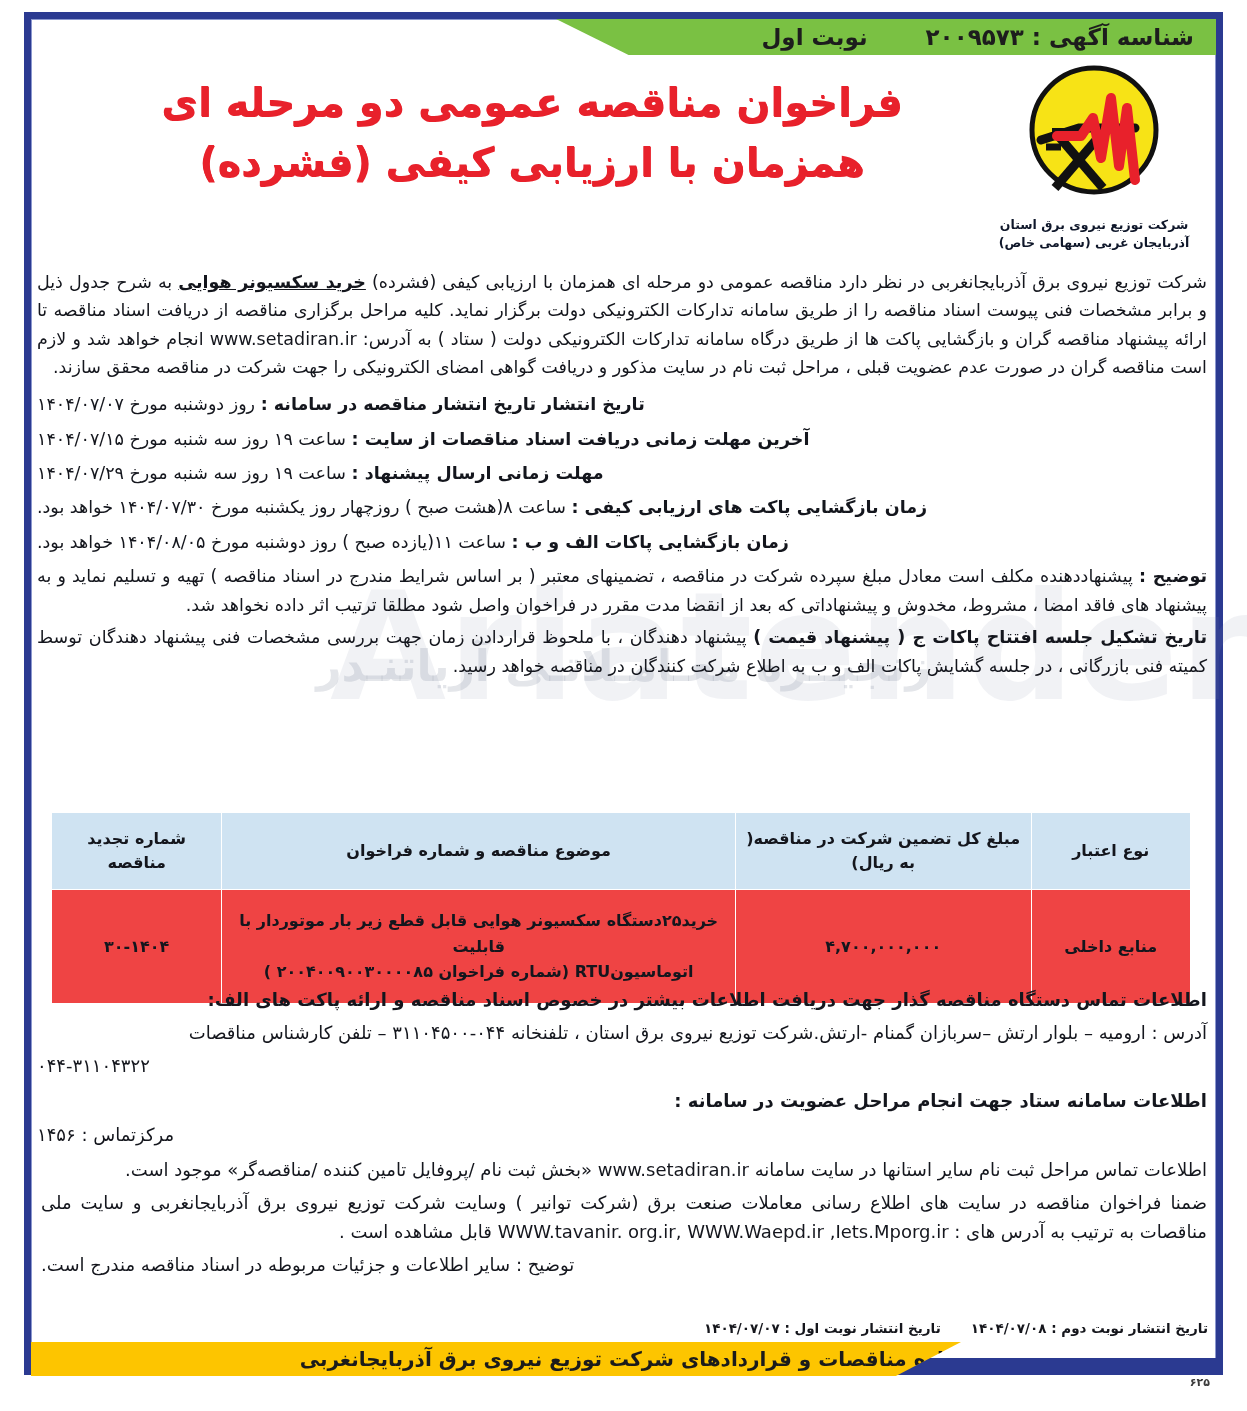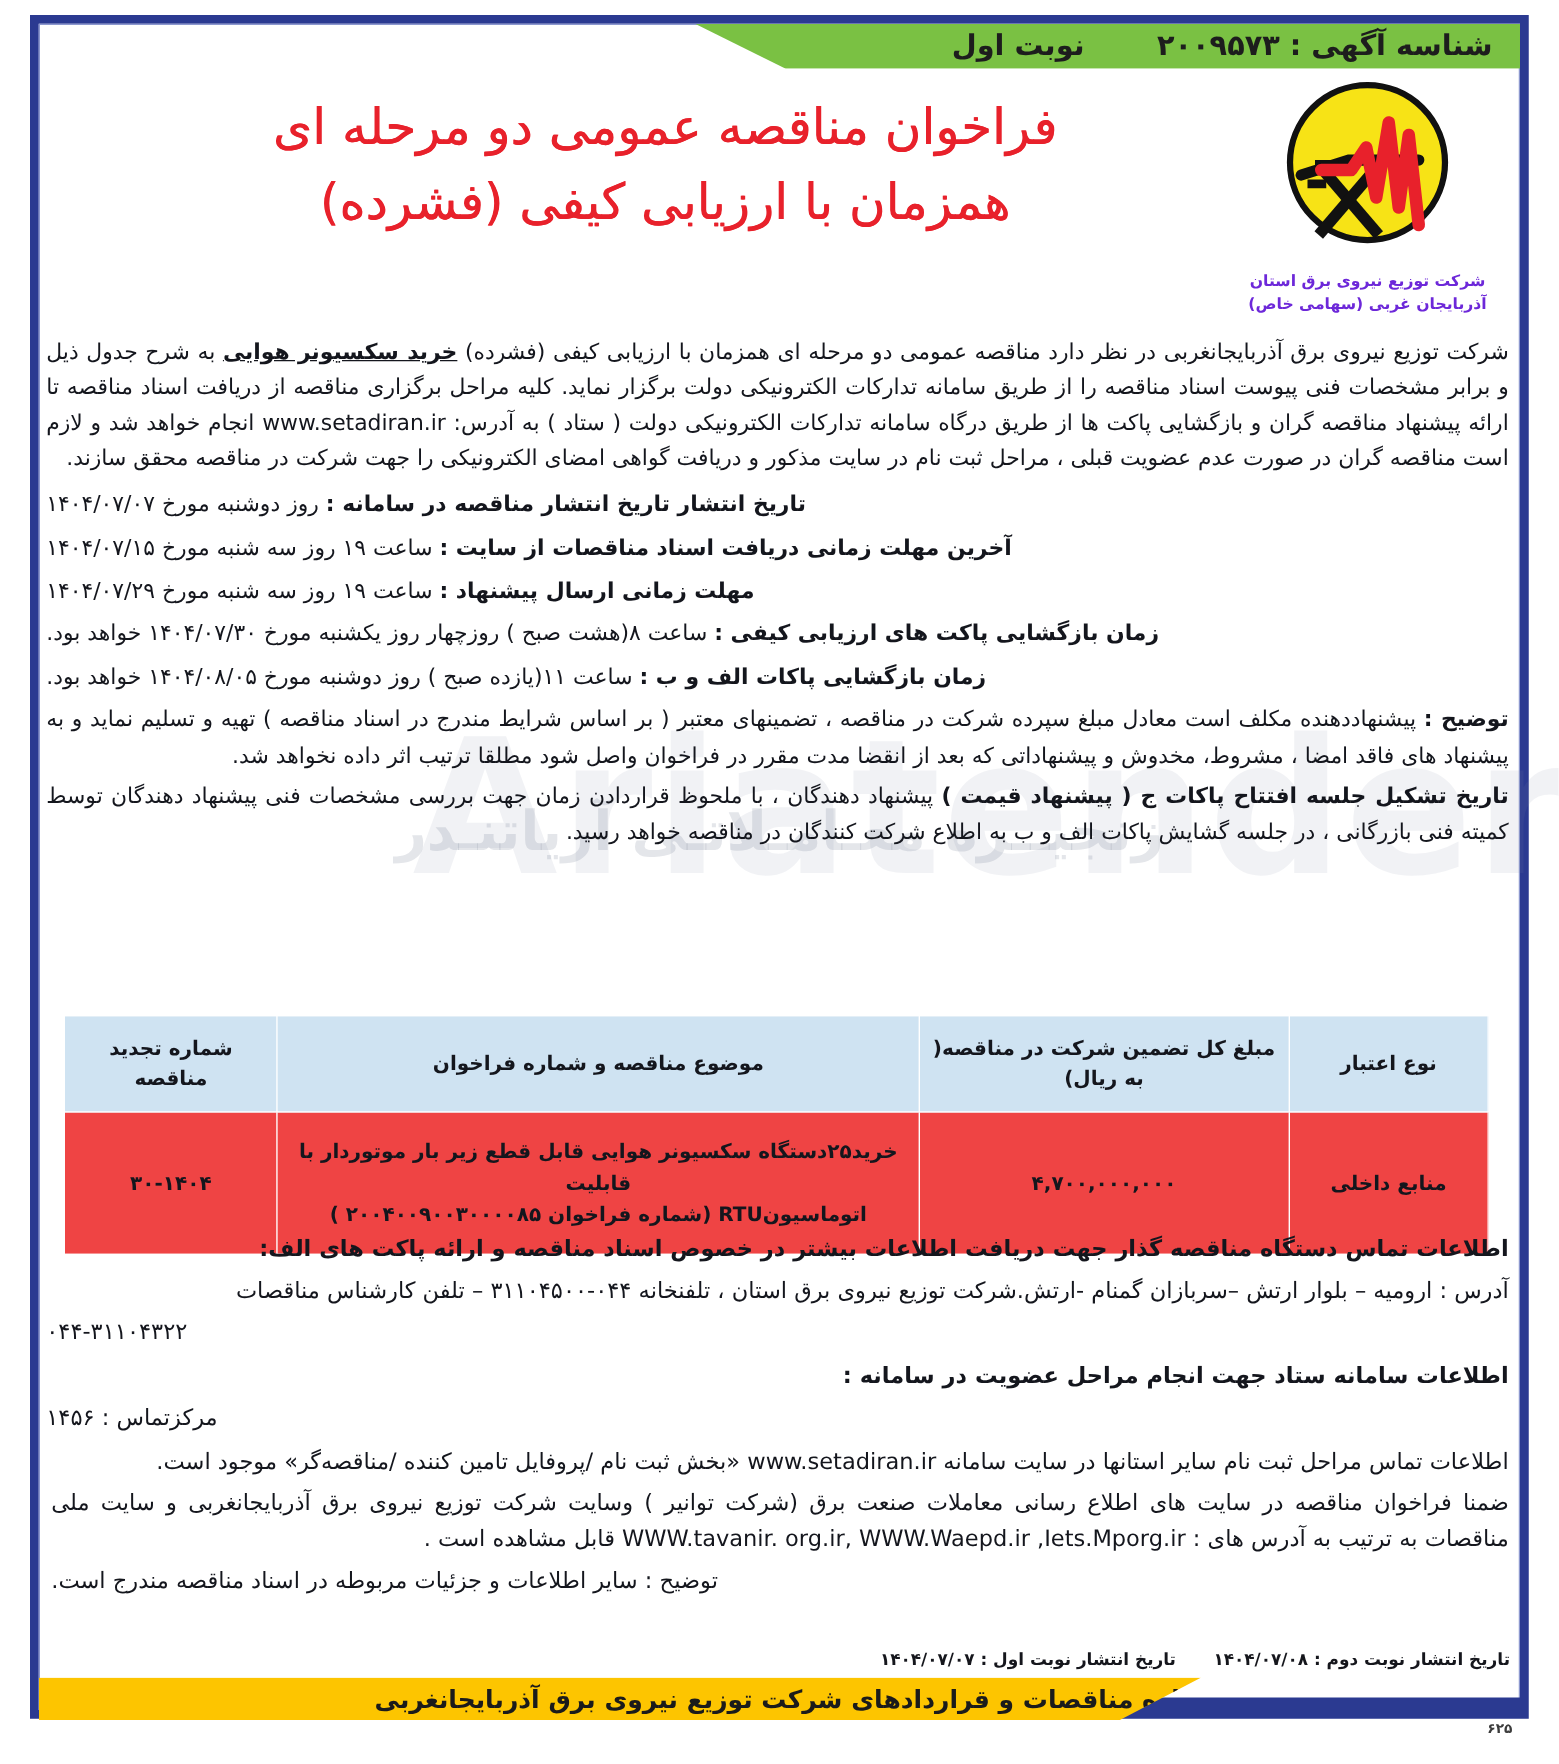--- a/index.html
+++ b/index.html
@@ -17,25 +17,25 @@
   .green-band{position:absolute;top:19px;right:31px;height:36px;width:660px;
         background:#7ac143;
         clip-path:polygon(0 0,100% 0,100% 100%,11% 100%,0 0);
         display:flex;align-items:center;justify-content:flex-start;
         padding-right:22px;box-sizing:border-box;gap:58px;}
   .green-band span{color:#1d1d1d;font-size:23px;font-weight:bold;white-space:nowrap;}
 
   
   .logo-wrap{position:absolute;right:44px;top:62px;width:218px;text-align:center;}
   .logo-mark{width:150px;height:150px;margin:0 auto;position:relative;}
-  .logo-caption{margin-top:4px;font-size:12.5px;font-weight:bold;color:#6d28d9;line-height:1.45;}
+  .logo-caption{margin-top:4px;font-size:12.5px;font-weight:bold;color:#0f172a;line-height:1.45;}
 
   
   .main-title{position:absolute;right:270px;top:72px;width:890px;text-align:center;
-     color:#e8212b;font-weight:normal;font-size:40px;line-height:1.5;
+     color:#e8212b;font-weight:bold;font-size:40px;line-height:1.5;
      text-shadow:0.5px 0.5px 0 #e8212b;}
 
   
   .body{position:absolute;right:40px;top:268px;width:1170px;
         font-size:17.5px;color:#14161d;line-height:1.62;text-align:justify;}
   .body p{margin:0 0 3px 0;}
   .lead{text-align:justify;}
   .u-bold{font-weight:bold;text-decoration:underline;}
   .ltr{direction:ltr;display:inline-block;unicode-bidi:isolate;}
 

